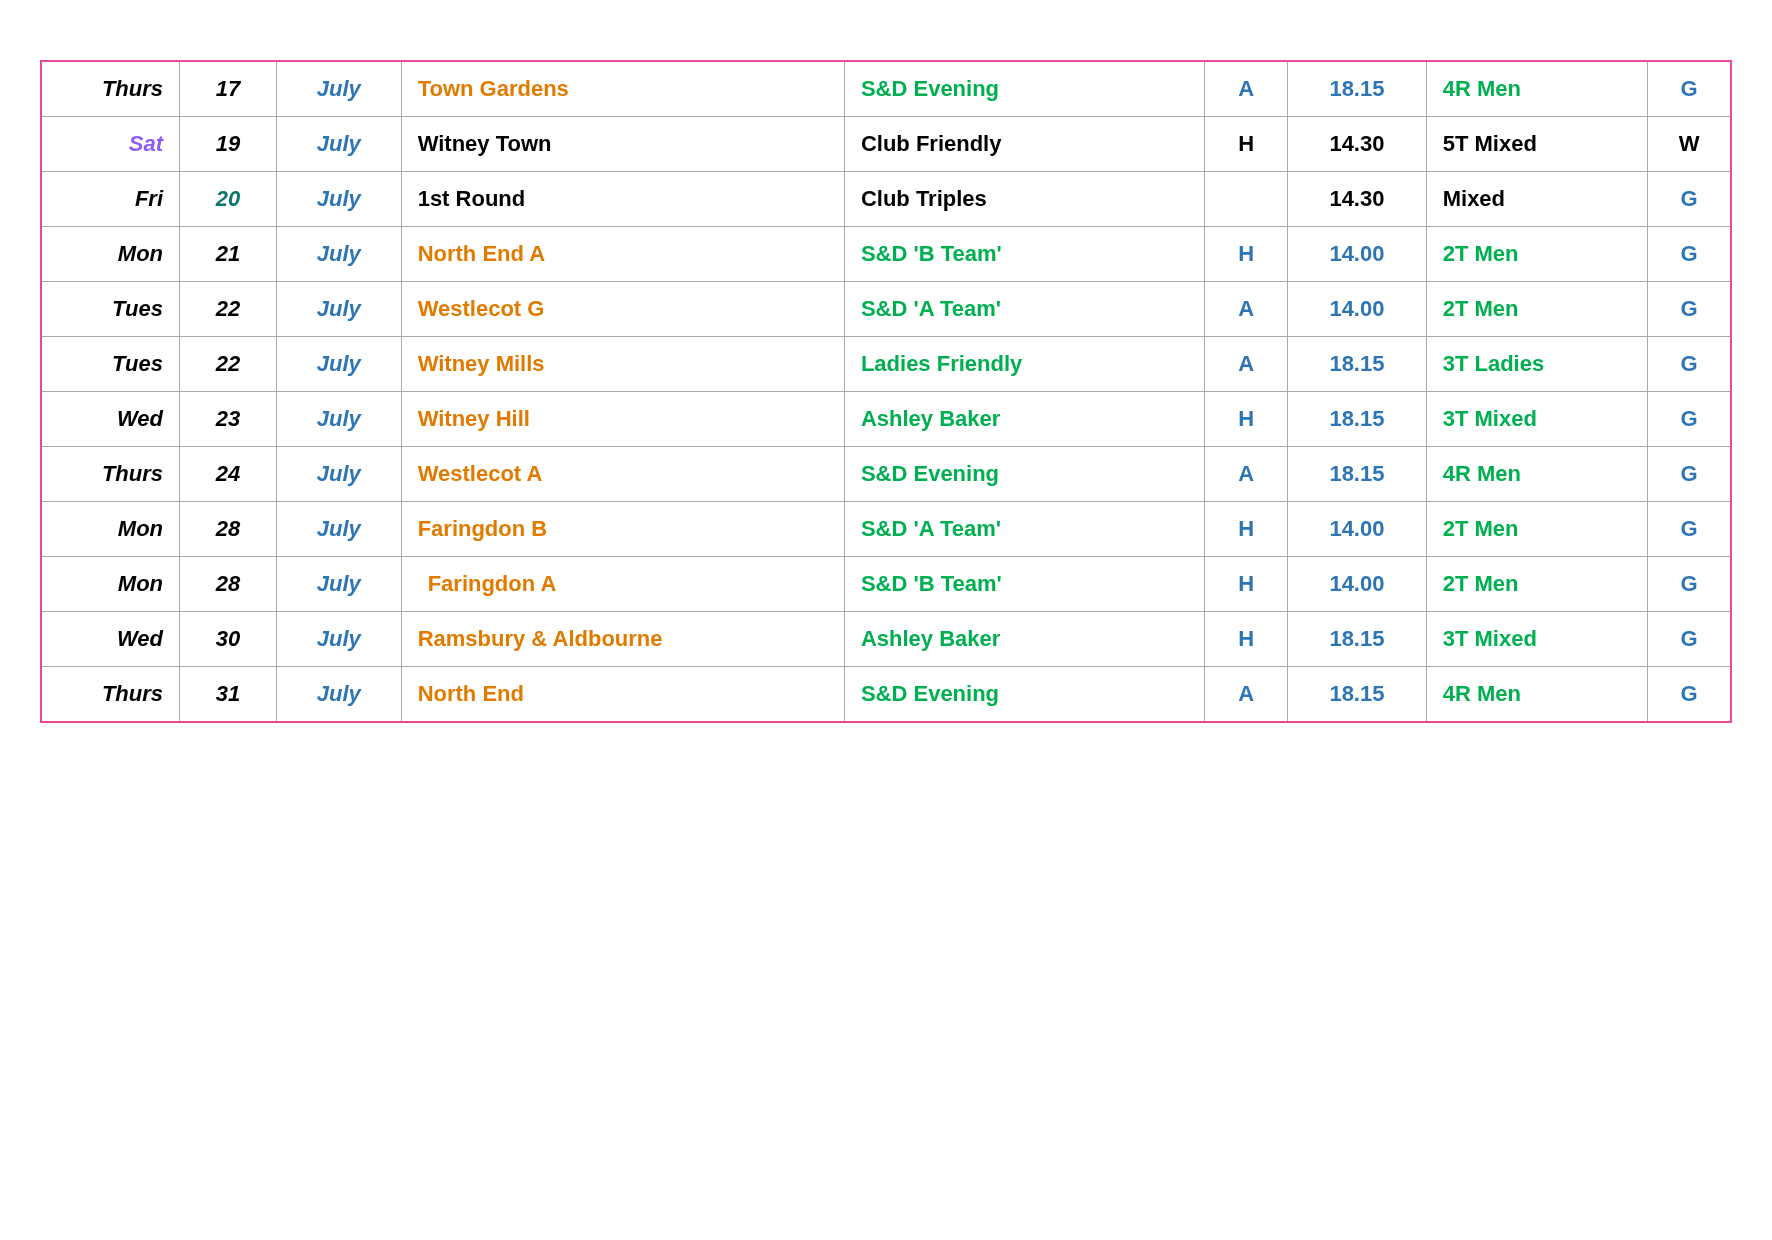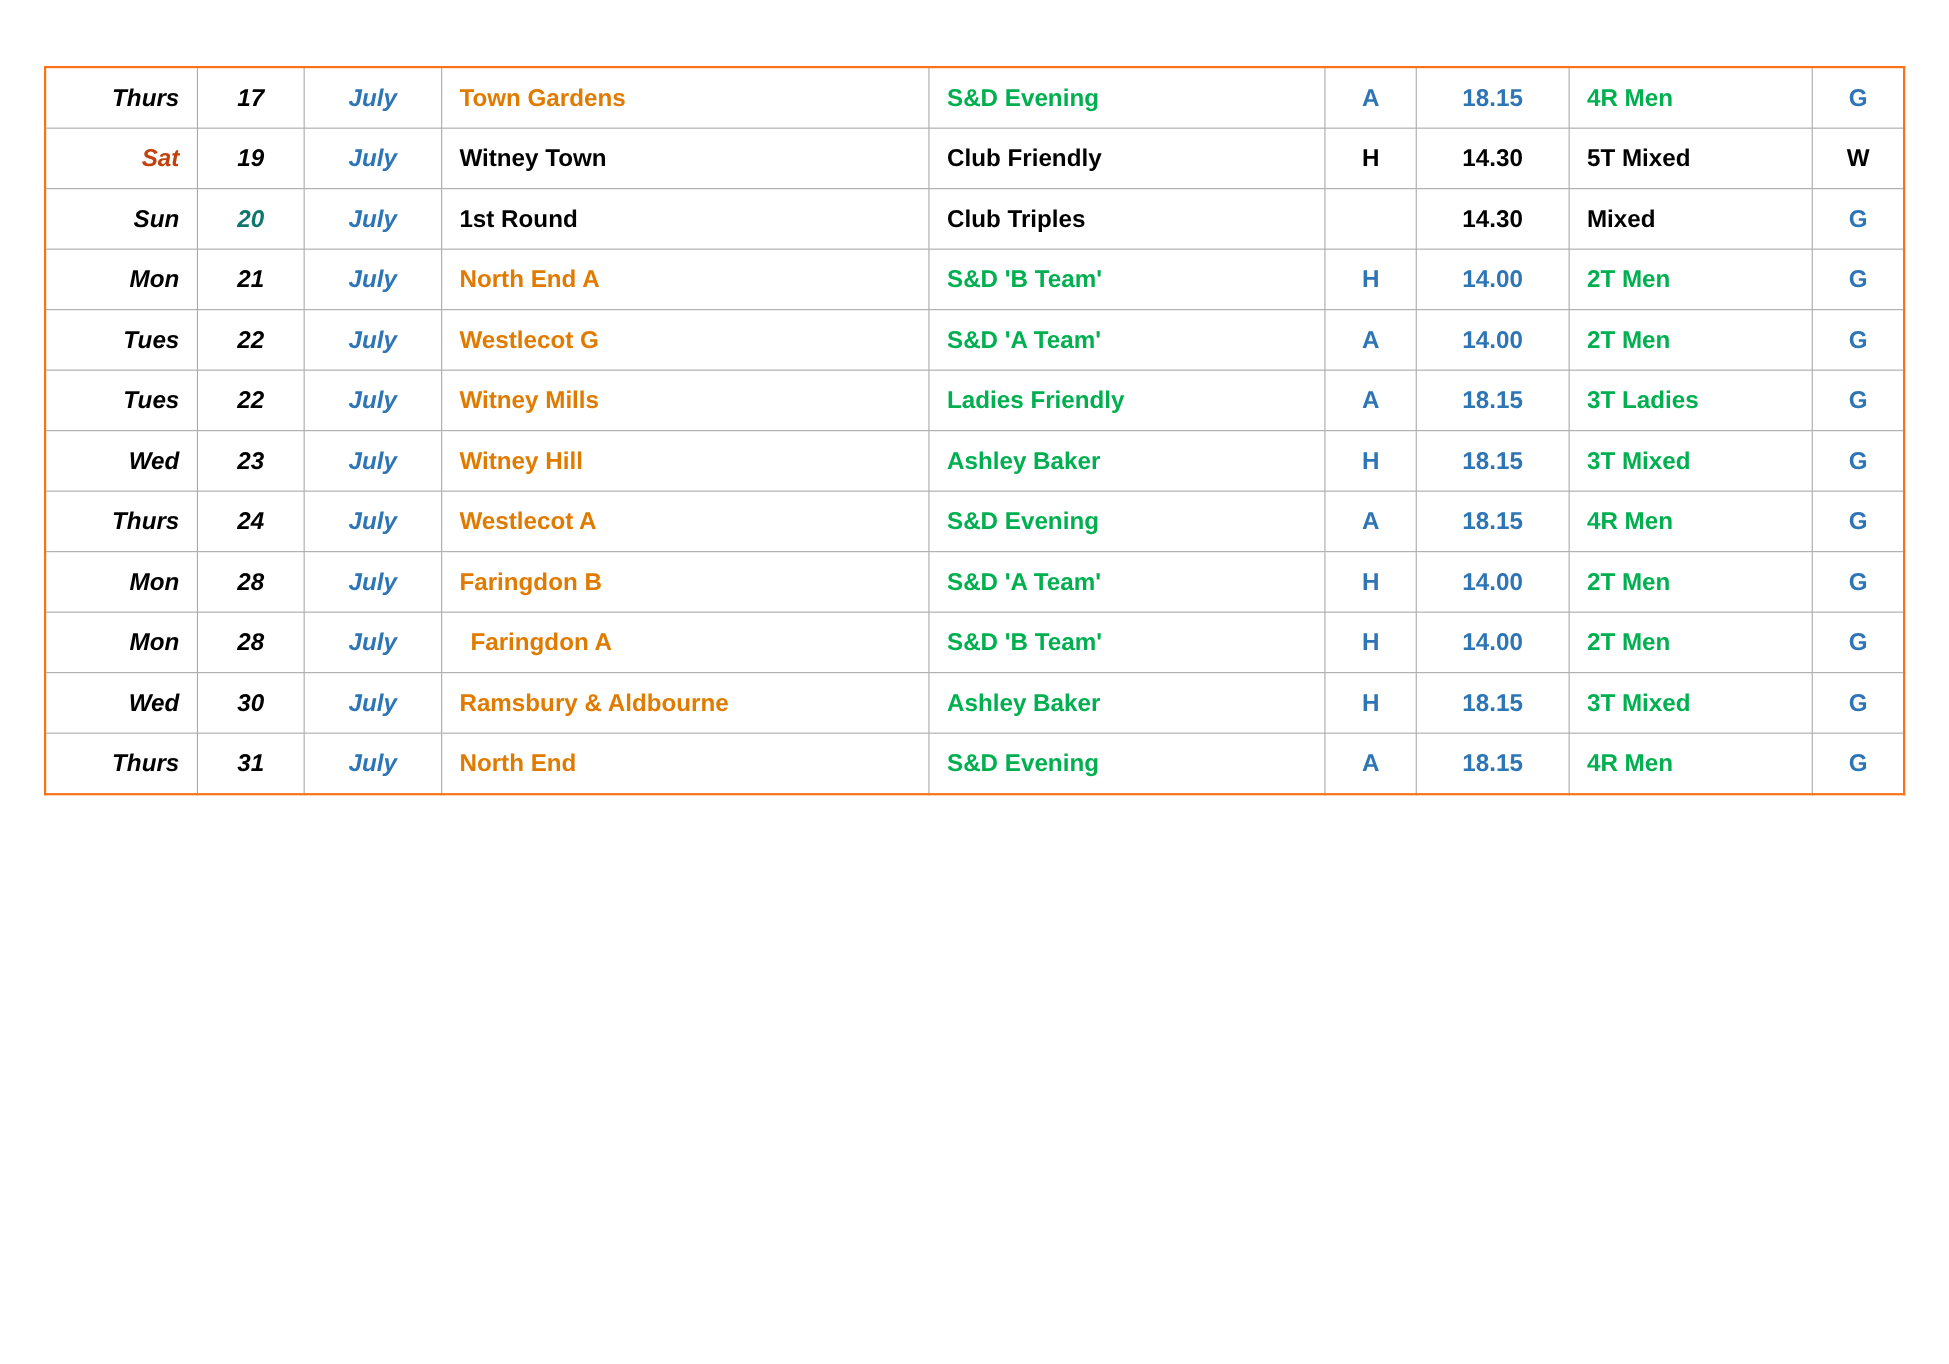--- a/index.html
+++ b/index.html
@@ -14,21 +14,21 @@
       display: flex;
       justify-content: center;
       align-items: flex-start;
       min-height: 1240px;
       padding: 60px 40px;
     }
 
     .schedule-table {
       width: 1765px;
       border-collapse: collapse;
-      border: 2px solid #f97316;
+      border: 2px solid #ec4899;
     }
 
     .schedule-table td {
       border: 1px solid #aaa;
       padding: 14px 16px;
       font-size: 22px;
       vertical-align: middle;
     }
 
     .col-day {
@@ -100,32 +100,32 @@
         <td class="col-date" style="color: rgb(0, 0, 0);">17</td>
         <td class="col-month" style="color: rgb(46, 117, 182);">July</td>
         <td class="col-opponent" style="color: rgb(224, 123, 0);">Town Gardens</td>
         <td class="col-competition" style="color: rgb(0, 176, 80);">S&amp;D Evening</td>
         <td class="col-ha" style="color: rgb(46, 117, 182);">A</td>
         <td class="col-time" style="color: rgb(46, 117, 182);">18.15</td>
         <td class="col-format" style="color: rgb(0, 176, 80);">4R Men</td>
         <td class="col-result" style="color: rgb(46, 117, 182);">G</td>
       </tr>
       <tr>
-        <td class="col-day" style="color: #c2410c;">Sat</td>
+        <td class="col-day" style="color: #8b5cf6;">Sat</td>
         <td class="col-date" style="color: rgb(0, 0, 0);">19</td>
         <td class="col-month" style="color: rgb(46, 117, 182);">July</td>
         <td class="col-opponent" style="color: rgb(0, 0, 0);">Witney Town</td>
         <td class="col-competition" style="color: rgb(0, 0, 0);">Club Friendly</td>
         <td class="col-ha" style="color: rgb(0, 0, 0);">H</td>
         <td class="col-time" style="color: rgb(0, 0, 0);">14.30</td>
         <td class="col-format" style="color: rgb(0, 0, 0);">5T Mixed</td>
         <td class="col-result" style="color: rgb(0, 0, 0);">W</td>
       </tr>
       <tr>
-        <td class="col-day" style="color: rgb(0, 0, 0);">Sun</td>
+        <td class="col-day" style="color: rgb(0, 0, 0);">Fri</td>
         <td class="col-date" style="color: #0f766e;">20</td>
         <td class="col-month" style="color: rgb(46, 117, 182);">July</td>
         <td class="col-opponent" style="color: rgb(0, 0, 0);">1st Round</td>
         <td class="col-competition" style="color: rgb(0, 0, 0);">Club Triples</td>
         <td class="col-ha" style="color: rgb(0, 0, 0);"></td>
         <td class="col-time" style="color: rgb(0, 0, 0);">14.30</td>
         <td class="col-format" style="color: rgb(0, 0, 0);">Mixed</td>
         <td class="col-result" style="color: rgb(46, 117, 182);">G</td>
       </tr>
       <tr>

